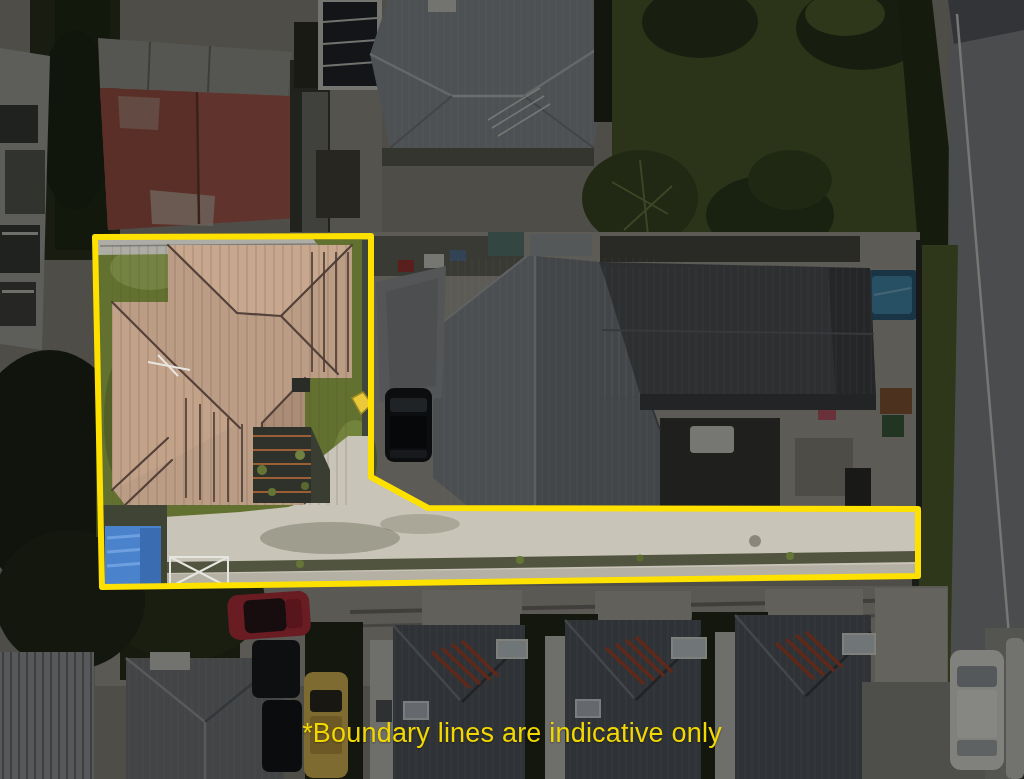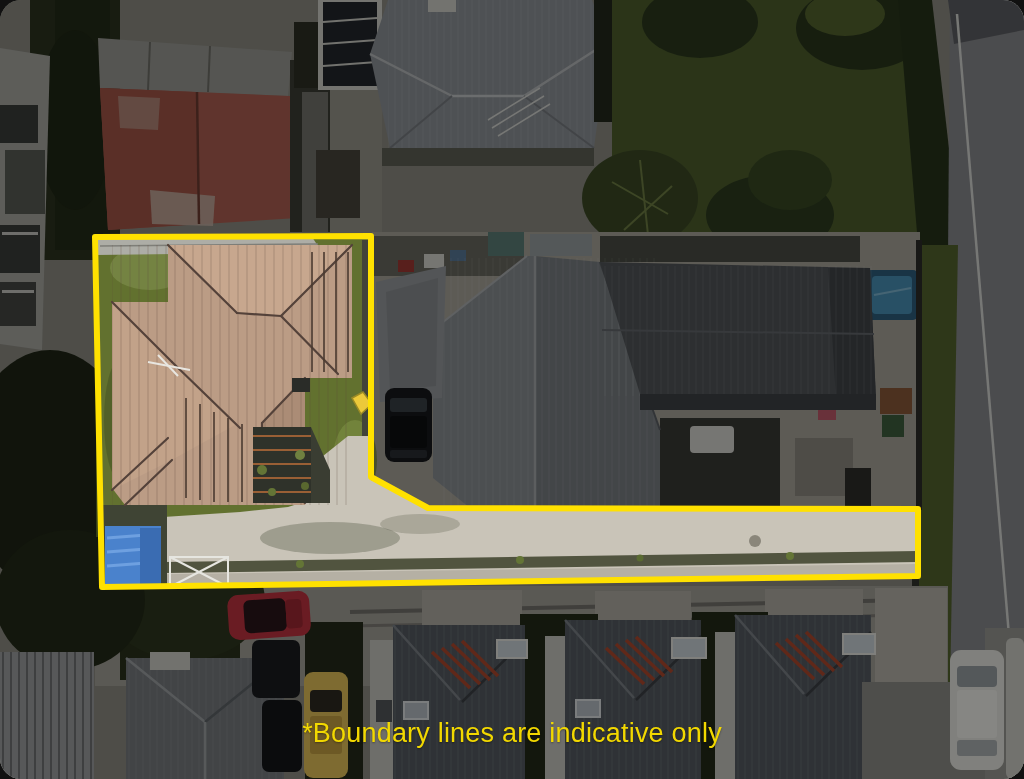--- a/index.html
+++ b/index.html
@@ -1,17 +1,17 @@
 <!DOCTYPE html>
 <html><head>
 <meta charset="utf-8">
 <style>
   html,body{margin:0;padding:0;background:#111;}
   .stage{position:relative;width:1024px;height:779px;overflow:hidden;background:#3a3b35;
-         font-family:"Liberation Sans", sans-serif;border-radius:21px;}
+         font-family:"Liberation Sans", sans-serif;}
   .stage svg{position:absolute;left:0;top:0;display:block;}
   .caption{position:absolute;left:0;right:0;top:719px;text-align:center;
            font-weight:500;letter-spacing:.2px;line-height:1.05;
            text-shadow:0 1px 2px rgba(0,0,0,.35);pointer-events:none;}
 </style>
 </head>
 <body>
 
 <div class="stage">
 <svg width="1024" height="779" viewBox="0 0 1024 779">

